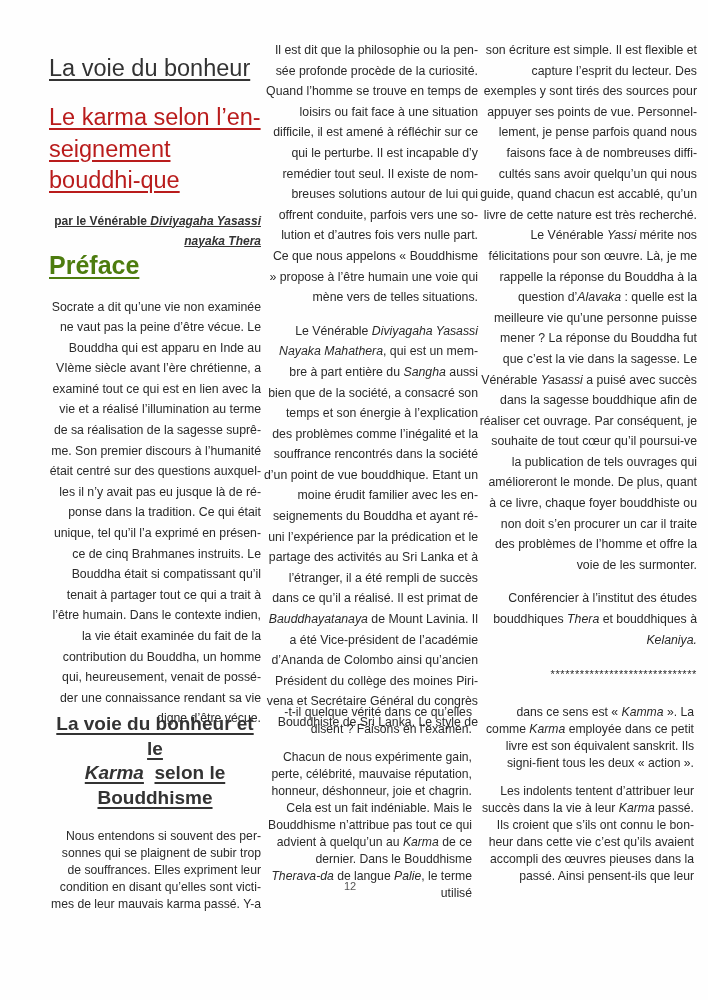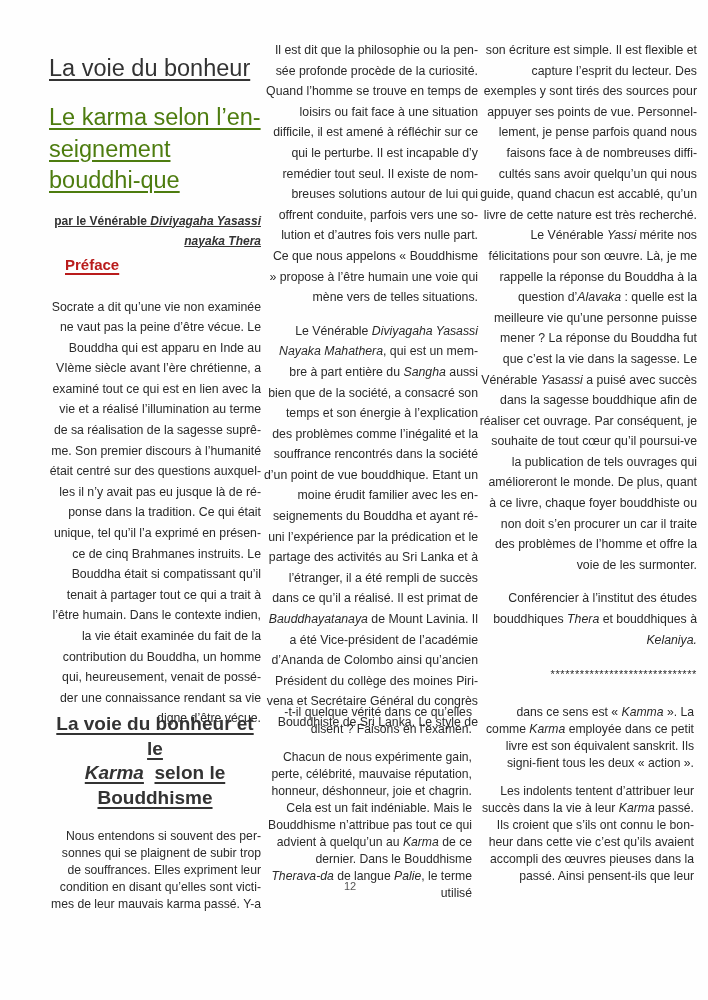--- a/index.html
+++ b/index.html
@@ -17,32 +17,32 @@
     #colA { left: 49px; top: 42px; width: 212px; }
     #colB { left: 264px; top: 40px; width: 214px; }
     #colC { left: 479px; top: 40px; width: 218px; }
 
     .title1 {
       font-size: 23.5px; line-height: 28px; color: #333;
       text-decoration: underline; text-decoration-thickness: 2px; text-underline-offset: 3px;
       margin: 12px 0 20px 0; font-weight: normal;
     }
     .title2 {
-      font-size: 23.5px; line-height: 31.5px; color: #4d7c0f;
+      font-size: 23.5px; line-height: 31.5px; color: #b91c1c;
       text-decoration: underline; text-decoration-thickness: 2px; text-underline-offset: 3px;
       margin: 0 0 14px 0; font-weight: normal;
     }
     .byline {
       font-size: 12px; line-height: 20px; font-weight: bold; color: #333;
       text-decoration: underline; margin: 0 0 16px 0;
     }
     .preface-h {
-      font-size: 15px; line-height: 28px; font-weight: bold; color: #b91c1c;
+      font-size: 25px; line-height: 28px; font-weight: bold; color: #4d7c0f;
       text-decoration: underline; text-decoration-thickness: 2px; text-underline-offset: 3px;
-      margin: 0 0 18px 16px;
+      margin: 0 0 18px 0;
     }
     .stars { letter-spacing: 0.6px; font-size: 11px; margin-top: 14px !important; }
 
     
     #colD { left: 49px; top: 712px; width: 212px; }
     #colE { left: 266px; top: 704px; width: 206px; font-size: 12.2px; line-height: 17px; }
     #colF { left: 478px; top: 704px; width: 216px; font-size: 12.2px; line-height: 17px; }
     #colE .para + .para, #colF .para + .para { margin-top: 11px; }
     .justify { text-align: justify; }
 

